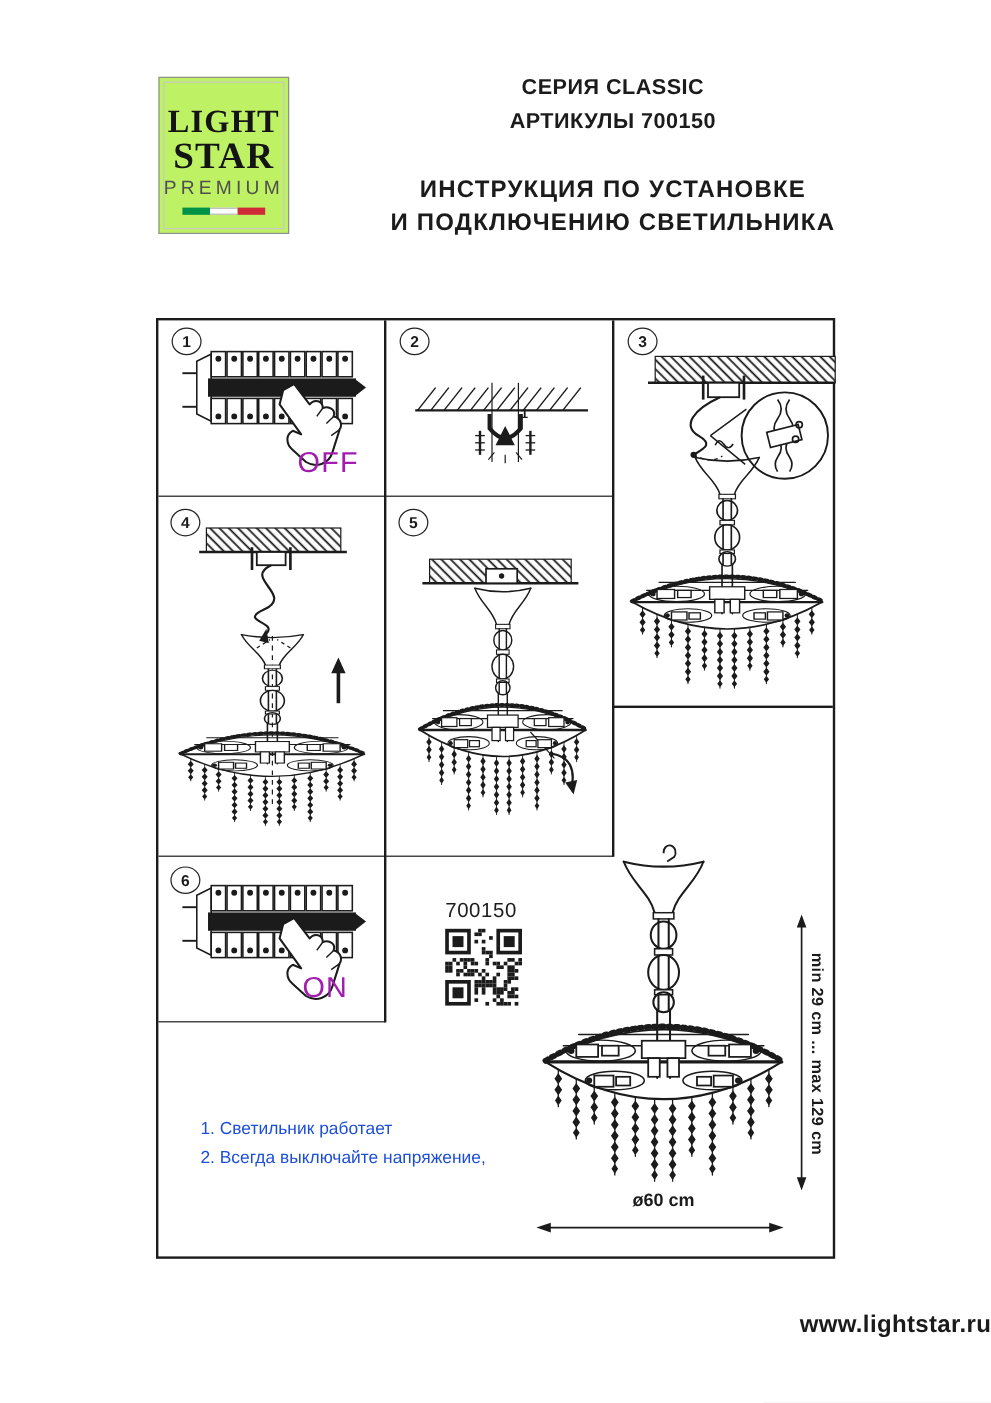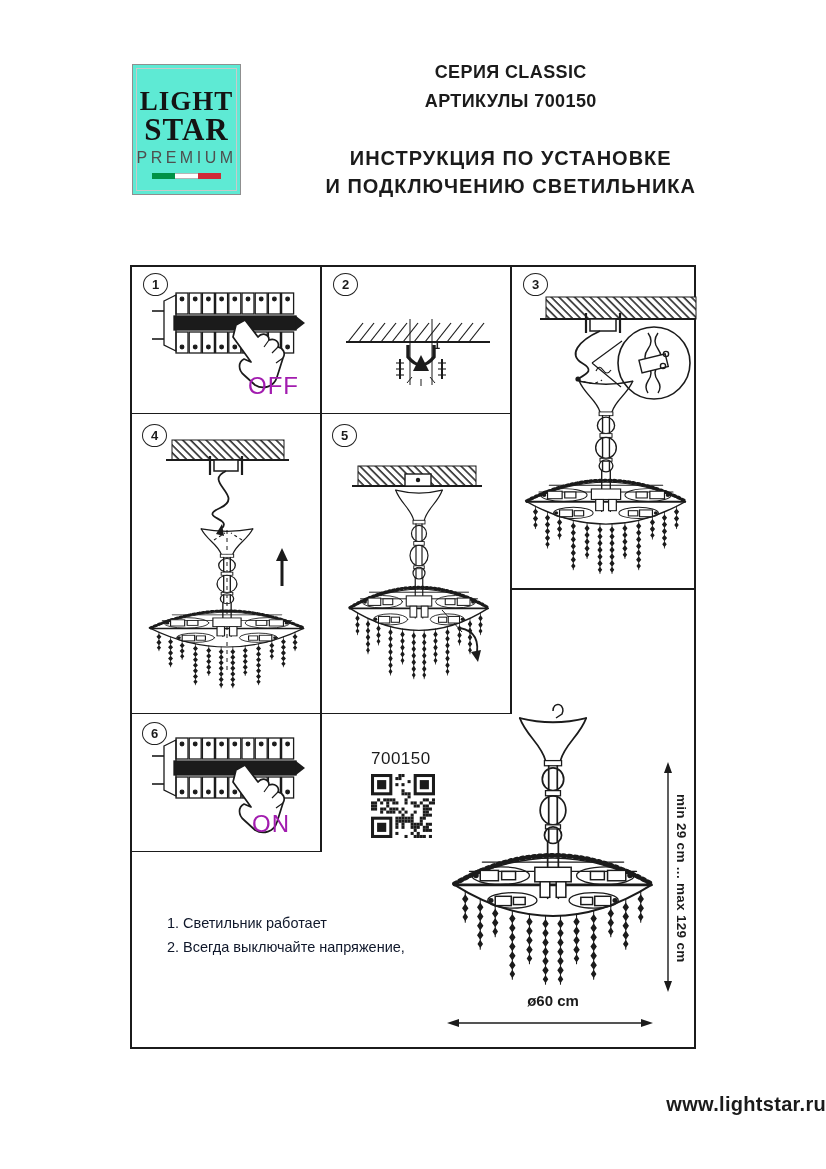--- a/index.html
+++ b/index.html
@@ -2,21 +2,21 @@
 <html><head>
 <meta charset="utf-8">
 <style>
   * { margin:0; padding:0; box-sizing:border-box; }
   html,body { background:#e8e8e8; }
   body { font-family:"Liberation Sans", sans-serif; color:#1b1b1b; }
   .page { position:relative; width:826px; height:1169px; background:#fff; margin:0 auto; overflow:hidden; }
   .abs { position:absolute; }
 
   
-  .logo-box { left:132px; top:64px; width:109px; height:131px; border:1px solid #8f8f8f; padding:3px; background:#5eead4; }
+  .logo-box { left:132px; top:64px; width:109px; height:131px; border:1px solid #8f8f8f; padding:3px; background:#bef264; }
   .logo-inner { width:100%; height:100%; border:1px solid #c9c9c9; display:flex; flex-direction:column; align-items:center; padding-top:20px; }
   .logo-w1 { font-family:"Liberation Serif", serif; font-weight:700; font-size:27px; line-height:0.95; letter-spacing:1px; color:#141414; }
   .logo-w2 { font-family:"Liberation Serif", serif; font-weight:700; font-size:31px; line-height:0.95; letter-spacing:1px; color:#141414; }
   .logo-w3 { font-size:16px; letter-spacing:3.5px; color:#4f4f4f; margin-top:5px;text-align:right; }
   .flag { display:flex; width:70px; height:6px; margin-top:6px; }
   .flag span { flex:1; height:100%; }
   .flag .f-w { border-top:1px solid #b5b5b5; border-bottom:1px solid #b5b5b5; }
 
   
   .hdr { right:130px; top:62px; text-align:center; }
@@ -33,21 +33,21 @@
   .step-num { width:25px; height:23px; border:1.4px solid #222; border-radius:50%;
               display:flex; align-items:center; justify-content:center;
               font-weight:700; font-size:13px; background:#fff; z-index:5; }
 
   .switch-label { font-size:24px; letter-spacing:1px; color:#a21caf; }
   .part-label { font-size:11px; font-weight:700; }
   .qr-label { font-weight:400; font-size:17px; letter-spacing:.5px;text-align:center; }
   .dim-v-label { writing-mode:vertical-rl; font-weight:700; font-size:13.5px; letter-spacing:.3px;
                  height:212px; display:flex; align-items:center; justify-content:center; }
   .dim-h-label { width:190px; text-align:center; font-weight:700; font-size:15px; }
-  .notes { font-size:14.5px; line-height:24px; color:#0f172a; }
+  .notes { font-size:14.5px; line-height:24px; color:#1d4ed8;margin-top:18px; }
   .footer { left:0; width:826px; top:1093px; text-align:right; font-weight:700; font-size:20px; letter-spacing:.3px; }
   svg.abs { overflow:visible; }
 </style>
 </head>
 <body>
 
 <svg width="0" height="0" style="position:absolute" aria-hidden="true">
   <defs>
     <pattern id="hatch" patternUnits="userSpaceOnUse" width="5.5" height="5.5" patternTransform="rotate(-45)">
       <rect width="5.5" height="5.5" fill="#fff"></rect>

